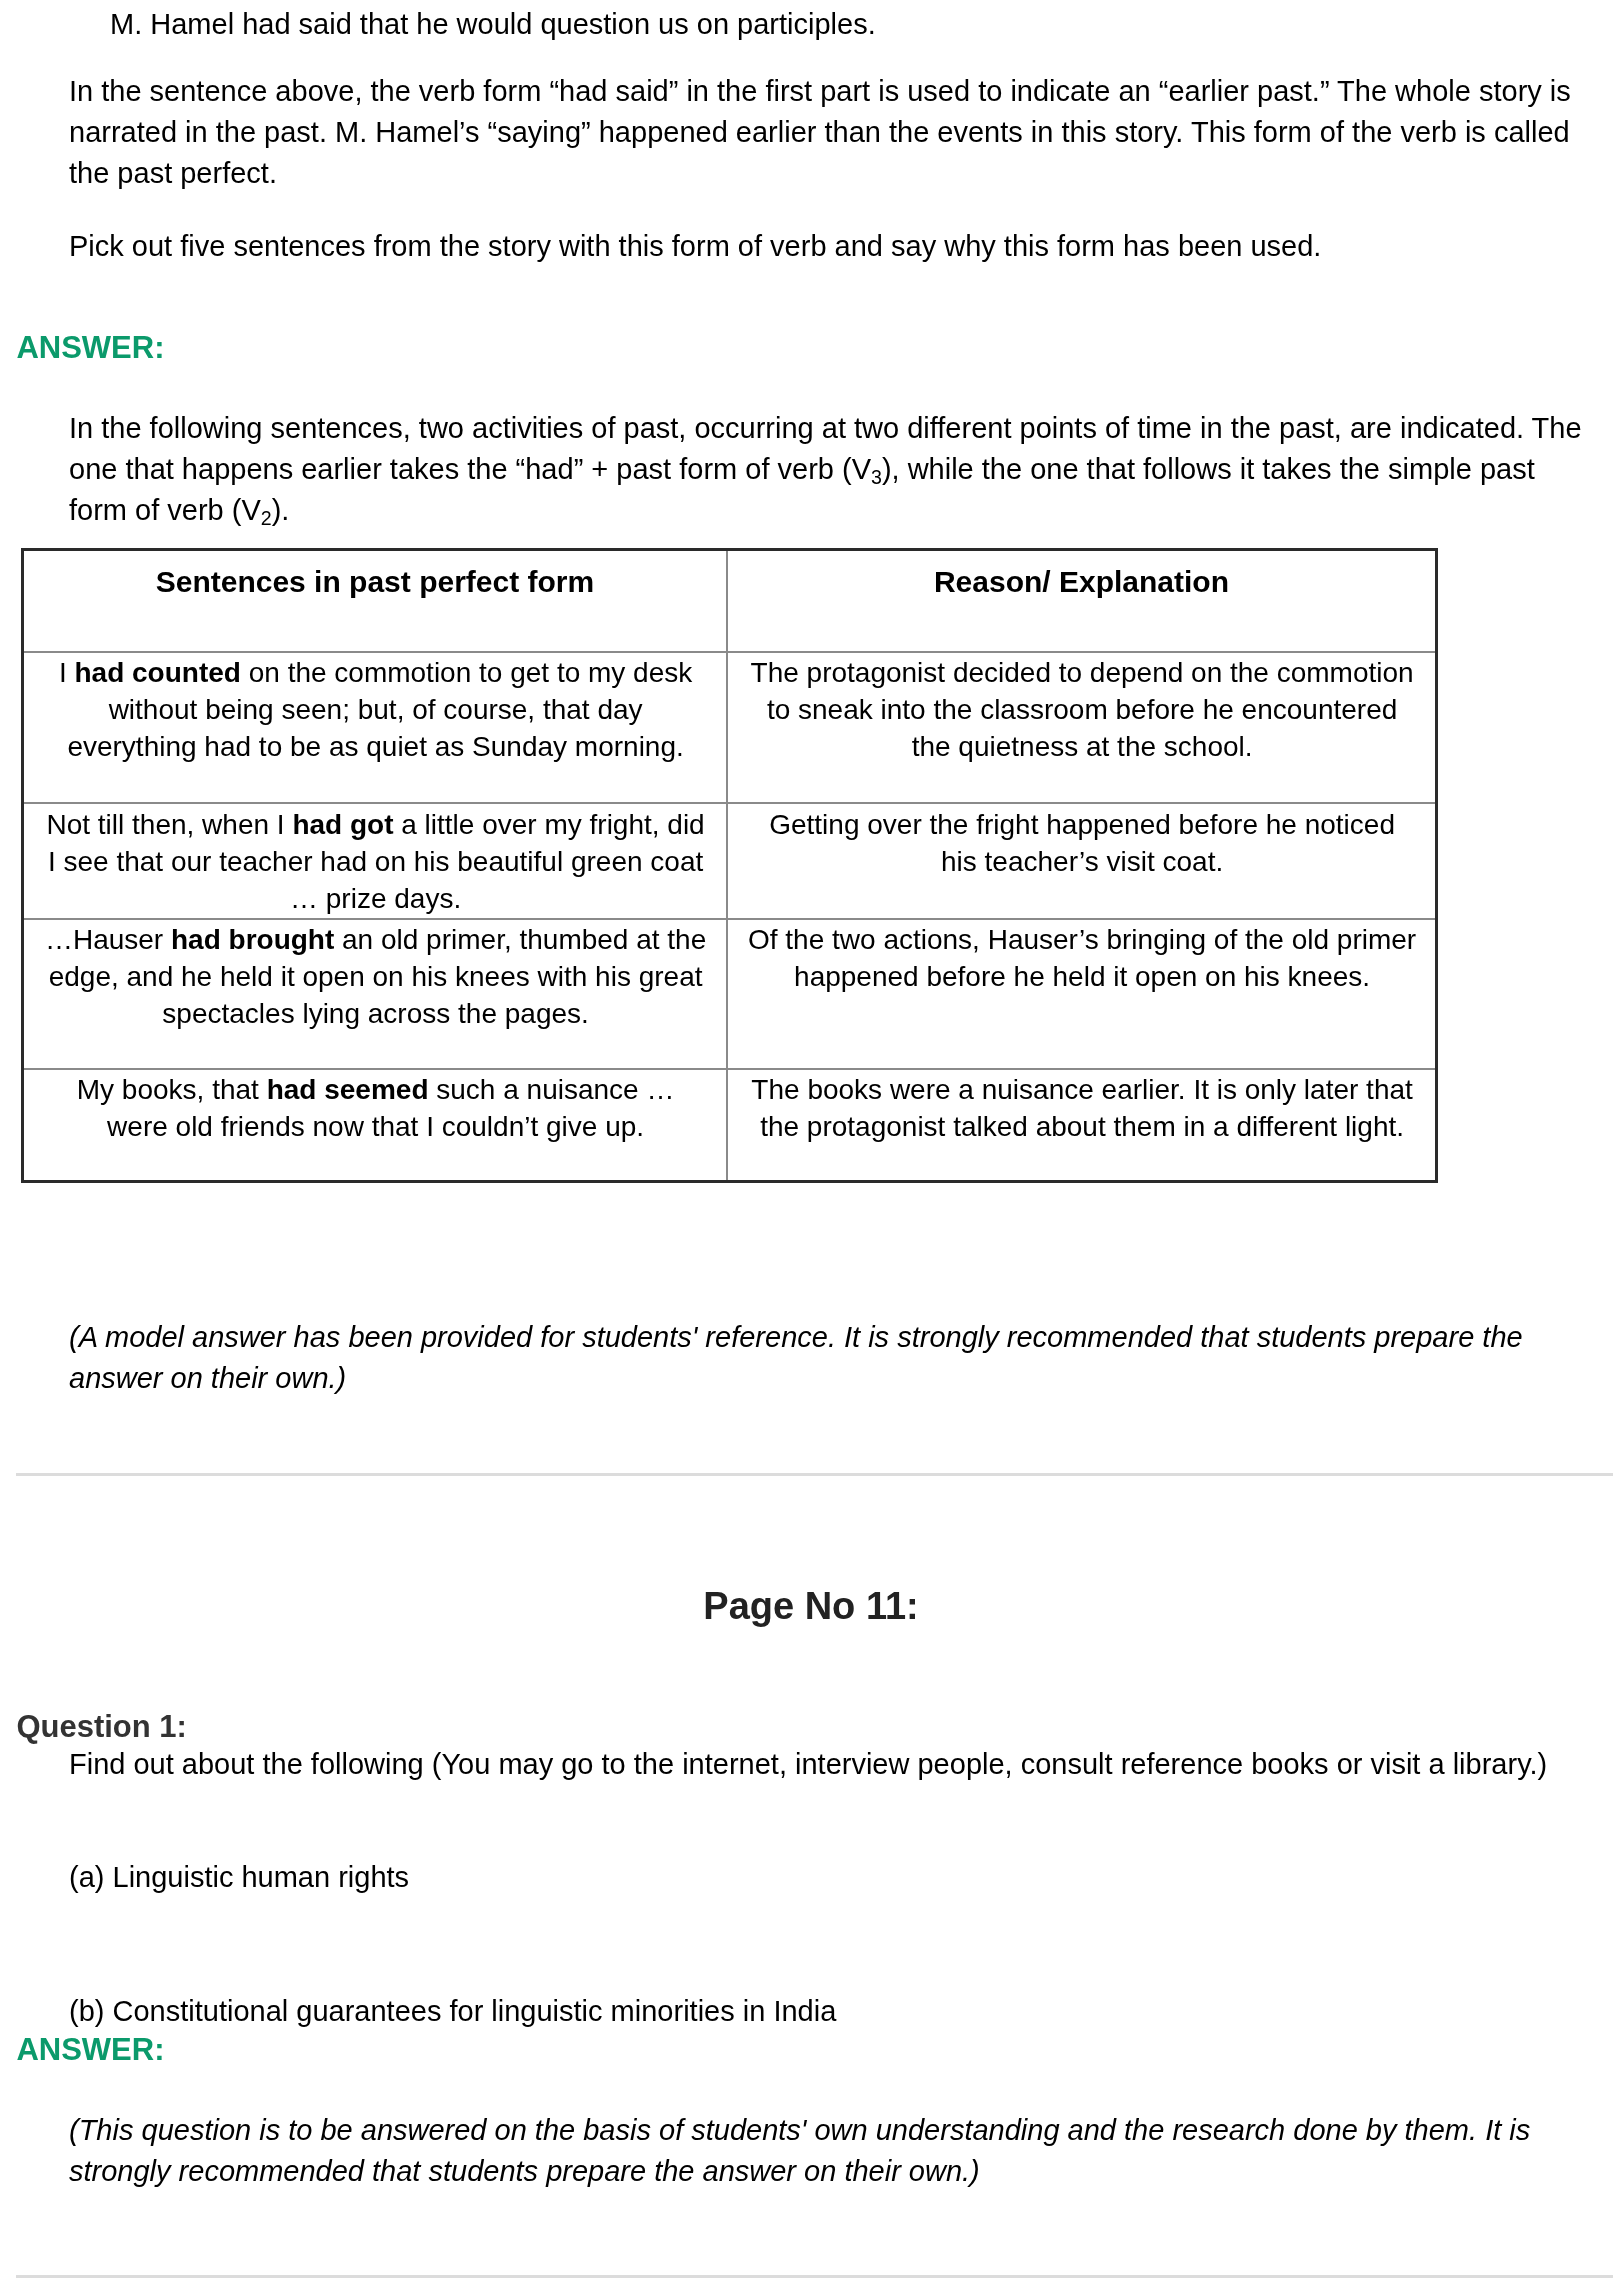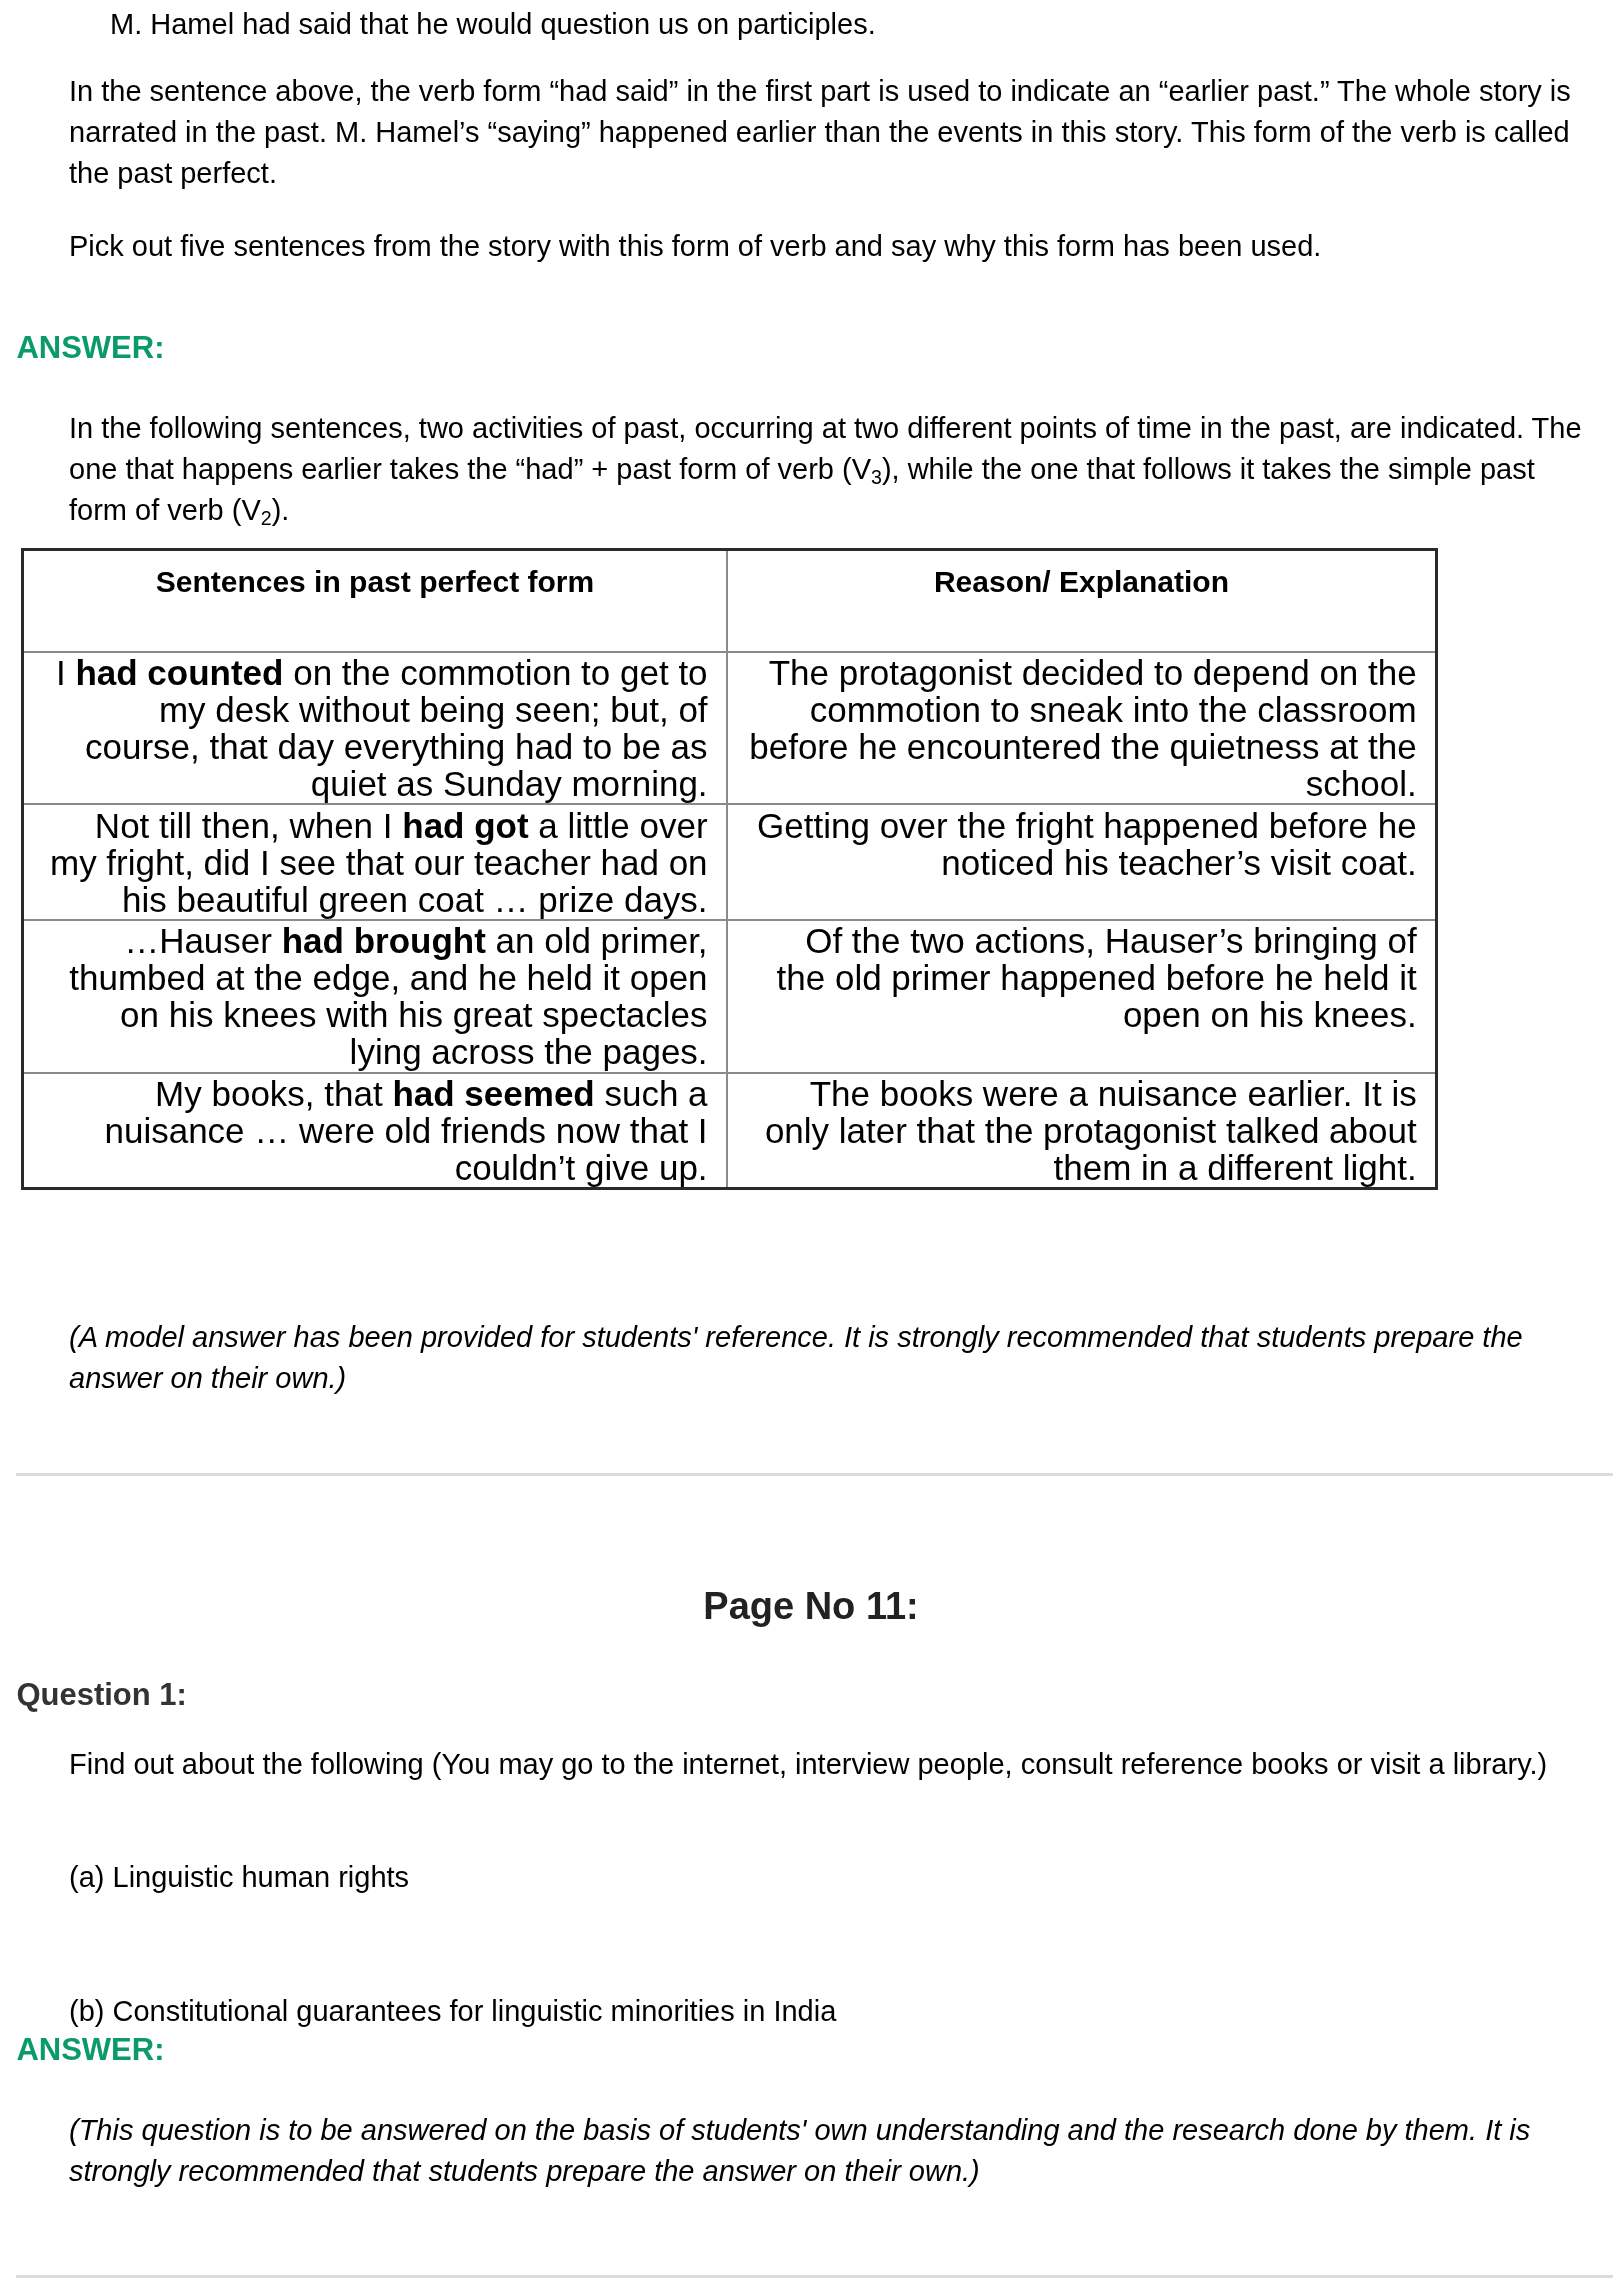--- a/index.html
+++ b/index.html
@@ -3,30 +3,30 @@
 <meta charset="utf-8">
 <style>
   html, body { margin: 0; padding: 0; background: #ffffff; }
   body { width: 1622px; height: 2295px; position: relative; overflow: hidden;
          font-family: "Liberation Sans", sans-serif; color: #000; }
   .abs { position: absolute; }
   .para { font-size: 29px; line-height: 41px; }
   .body-left { left: 69px; width: 1525px; }
   .quote-line { left: 110px; top: 3.9px; }
   .answer-label { left: 16.4px; font-size: 31px; font-weight: bold; color: #0b9a6b; line-height: 39px; }
-  .question-label { left: 16.4px; font-size: 31px; font-weight: bold; color: #333333; line-height: 39px; }
+  .question-label { left: 16.4px; font-size: 31px; font-weight: bold; color: #333333; line-height: 39px; margin-top: 32px; }
   .page-no { left: 0; width: 1622px; text-align: center; font-size: 38px; font-weight: bold; color: #222222; line-height: 39px; }
   .note { font-style: italic; }
   .divider { left: 16.4px; width: 1597px; height: 2.6px; background: #dcdcdc; }
   sub { font-size: 19.6px; vertical-align: -5.2px; line-height: 0; }
 
   table.pp { position: absolute; left: 21px; top: 548px; width: 1417px;
              border-collapse: collapse; border: 3.3px solid #2a2a2a; padding-left: 40px; }
   table.pp th, table.pp td { border: 2.6px solid #8a8a8a; vertical-align: top;
-             font-size: 35px; line-height: 37px; text-align: right; }
+             font-size: 28px; line-height: 37px; text-align: center; }
   table.pp th { height: 88px; font-weight: bold; text-align: center; vertical-align: top;
              padding: 11.8px 13px 0 13px; font-size: 30px; }
   table.pp td { padding: 1.3px 18.3px 1.3px 19.6px; }
   table.pp th:first-child, table.pp td:first-child { width: 664px; }
   table.pp tr.r1 td { height: 147px; }
   table.pp tr.r2 td { height: 108px; }
   table.pp tr.r3 td { height: 145px; }
   table.pp tr.r4 td { height: 108px; }
   table.pp tr.r5 td { height: 108px; }
   .b { font-weight: bold; }

